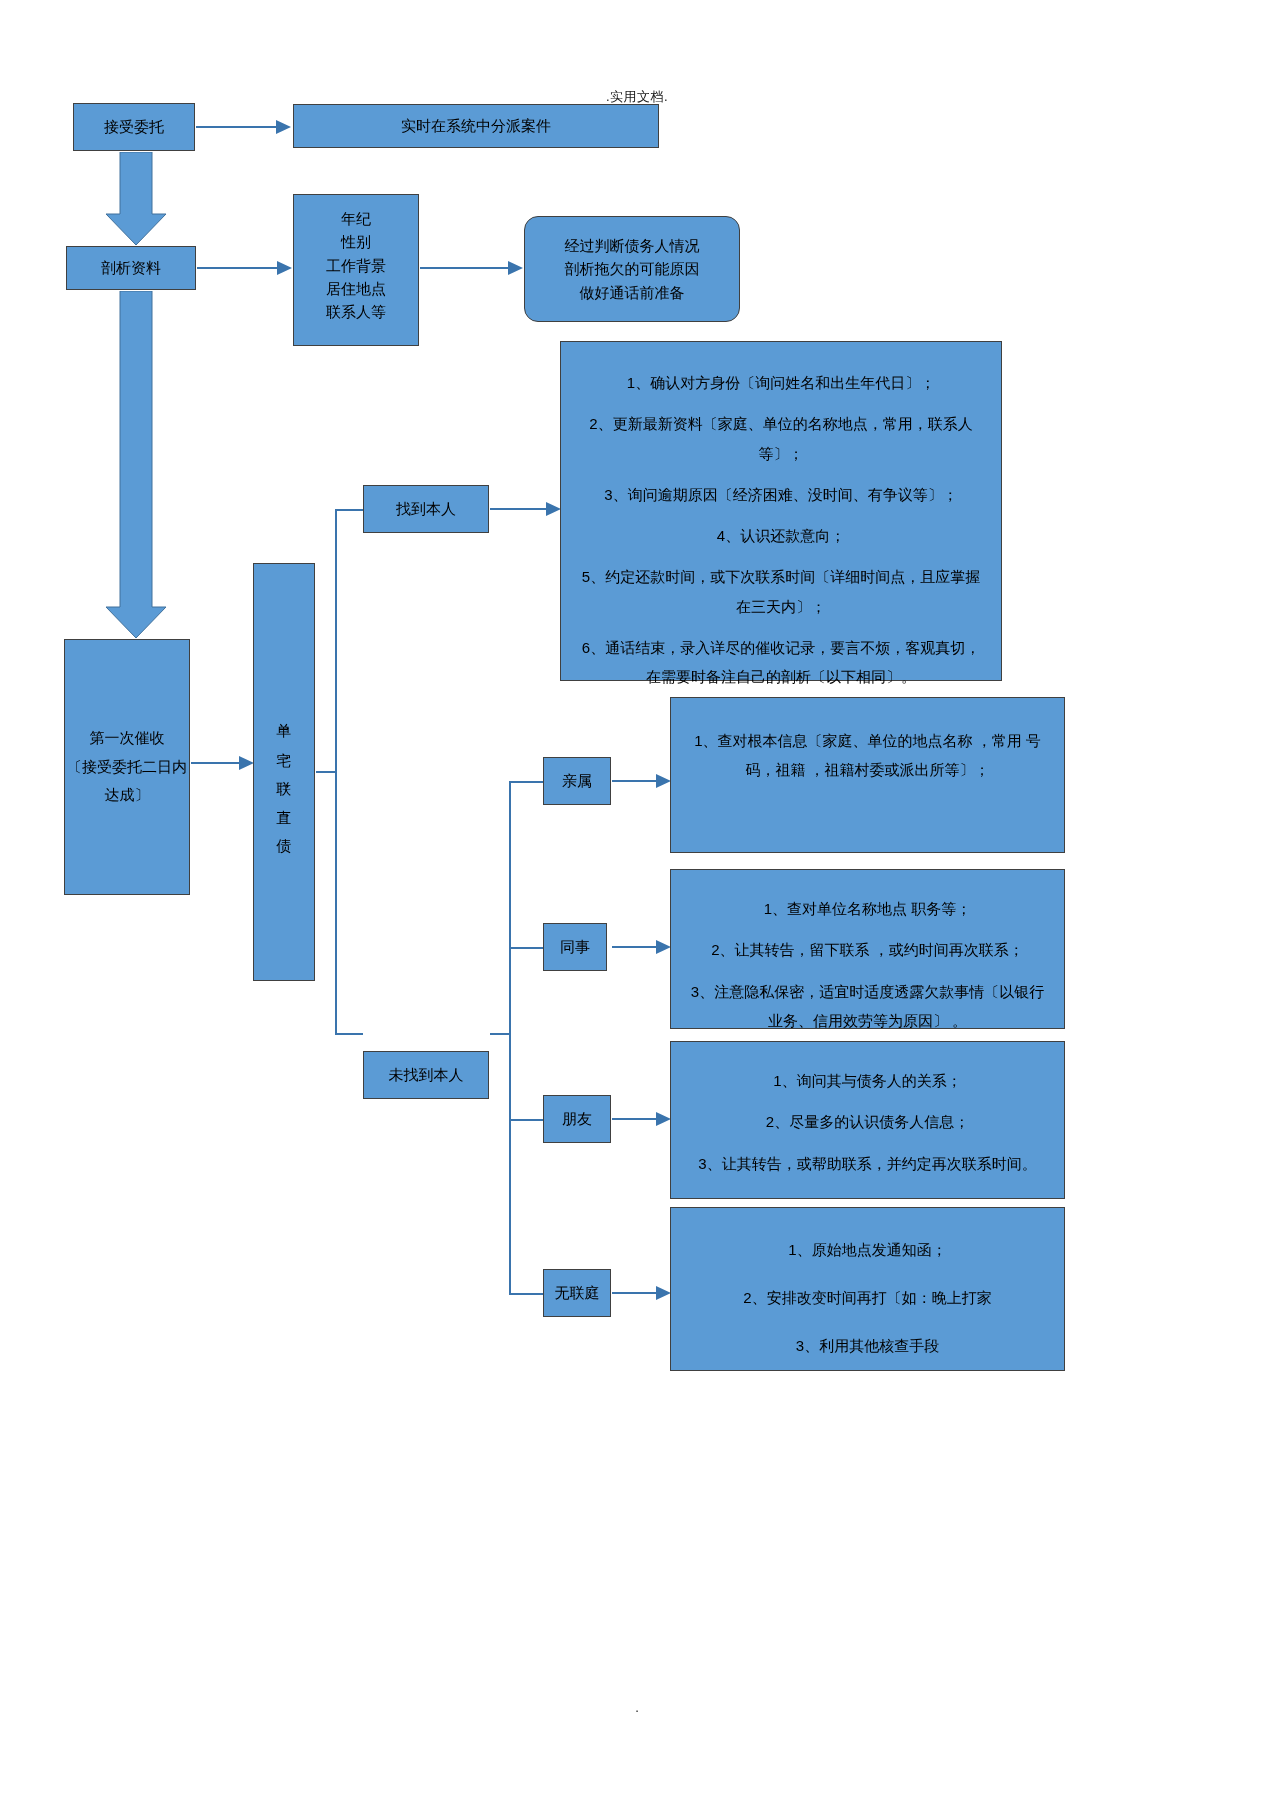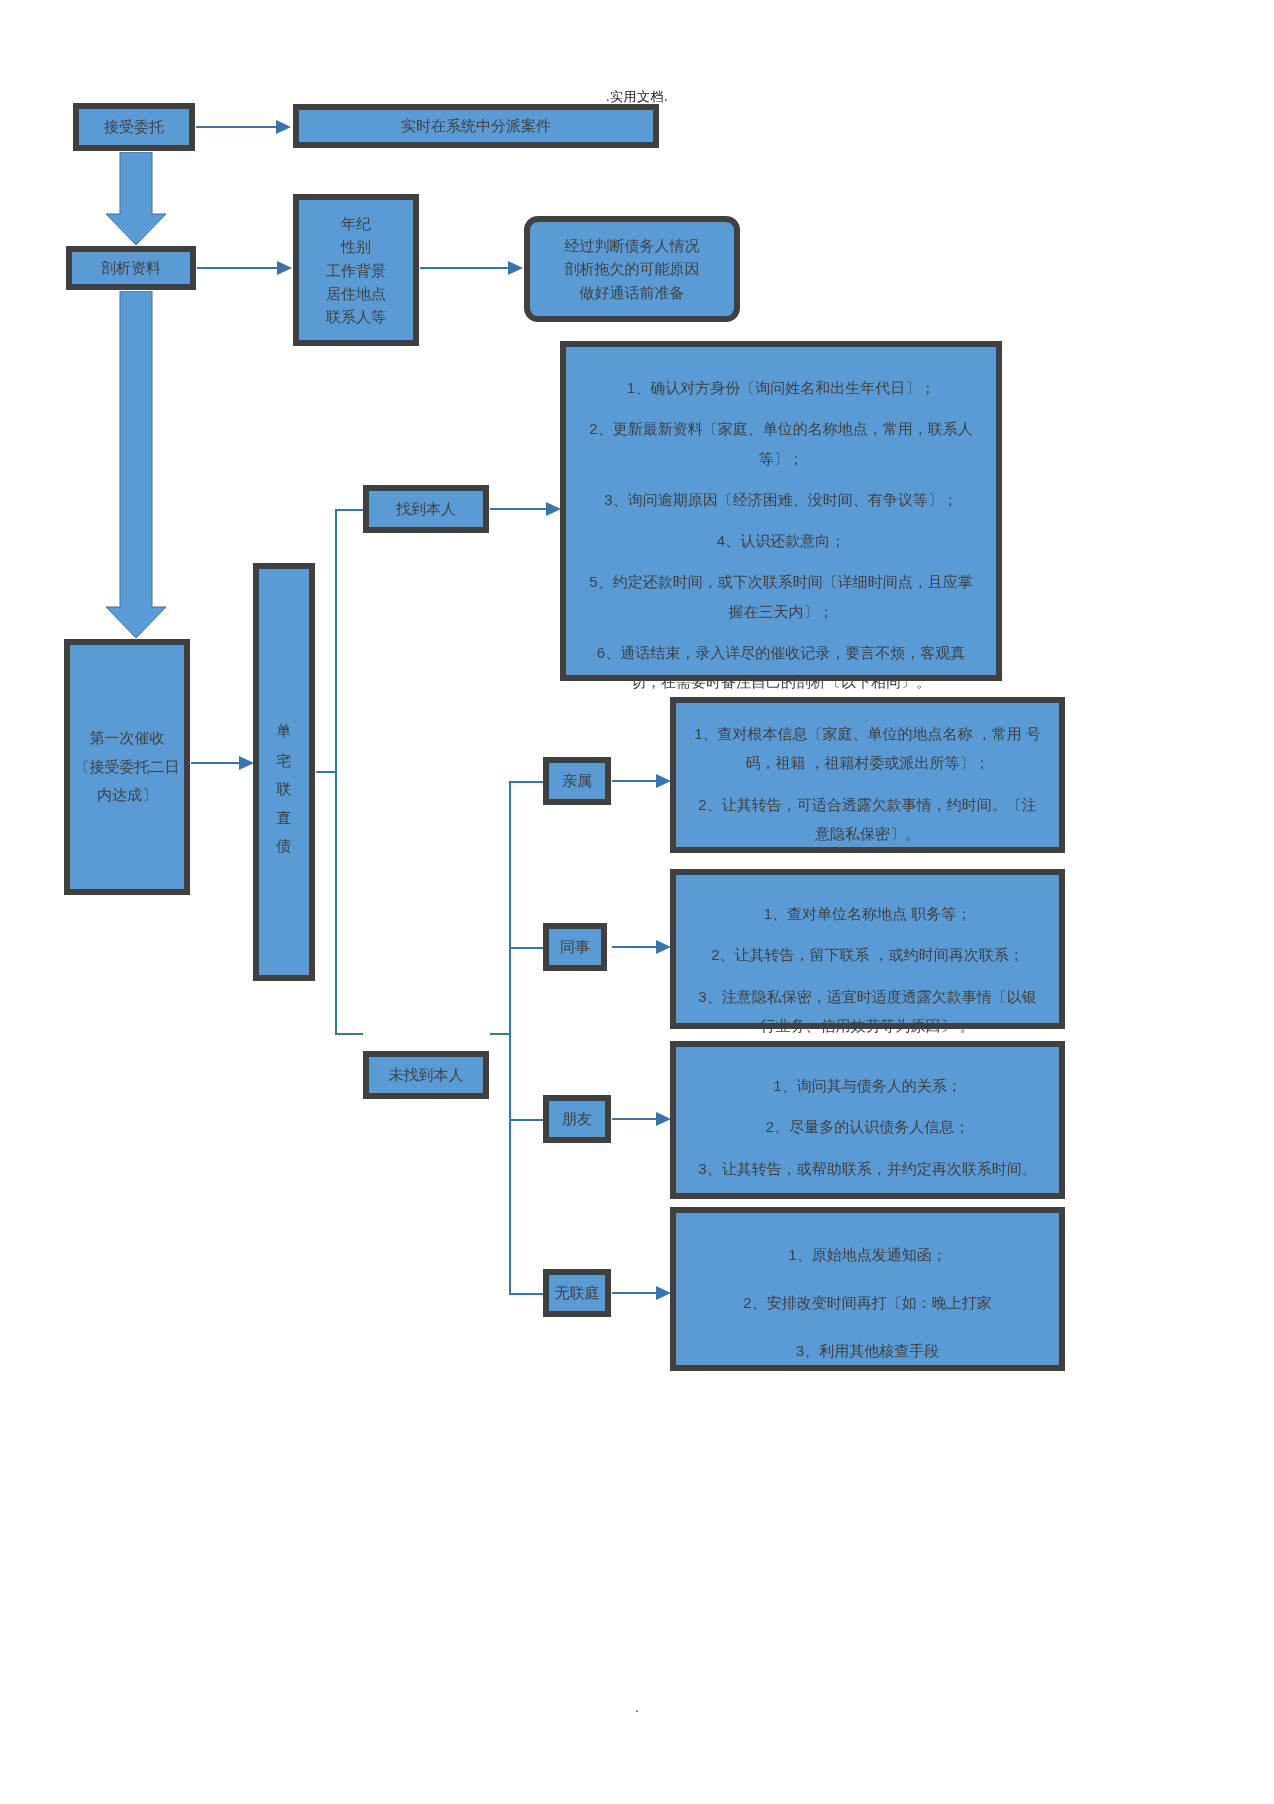--- a/index.html
+++ b/index.html
@@ -15,22 +15,22 @@
     position:absolute;top:88px;left:0;width:1274px;text-align:center;
     font-size:13px;color:#1a1a1a;letter-spacing:.5px;
   }
   .ftr{
     position:absolute;top:1700px;left:0;width:1274px;text-align:center;
     font-size:13px;color:#1a1a1a;
   }
   .box{
     position:absolute;
     background:#5b9bd5;
-    border:6px solid #404040;
-    color:#404040;
+    border:1px solid #404040;
+    color:#000000;
     font-size:15px;
     line-height:1.55;
     box-sizing:border-box;
   }
   .box.center{display:flex;align-items:center;justify-content:center;text-align:center;}
   .box.left{padding:8px 12px;text-align:center;}
   .box.rounded{border-radius:14px;}
   .vtext{
     writing-mode:vertical-rl;
     text-orientation:upright;
@@ -130,23 +130,22 @@
   <div class="lineH" style="left:509px;top:781px;width:34px;"></div>
   <div class="lineH" style="left:509px;top:947px;width:34px;"></div>
   <div class="lineH" style="left:509px;top:1119px;width:34px;"></div>
   <div class="lineH" style="left:509px;top:1293px;width:34px;"></div>
 
   <div class="box center" style="left:543px;top:757px;width:68px;height:48px;">亲属</div>
   <svg class="arrow" style="left:612px;top:771px;width:60px;height:20px;" viewBox="0 0 60 20">
     <line x1="0" y1="10" x2="44" y2="10" stroke="#3a74ad" stroke-width="2"></line>
     <polygon points="44,3 59,10 44,17" fill="#3a74ad"></polygon>
   </svg>
-  <div class="box left" style="left:670px;top:697px;width:395px;height:156px;padding:4px 16px;font-size:15px;line-height:1.95;">
+  <div class="box left" style="left:670px;top:697px;width:395px;height:156px;padding:16px 16px;font-size:15px;line-height:1.95;">
     <p class="para">1、查对根本信息〔家庭、单位的地点名称    ，常用    号码，祖籍    ，祖籍村委或派出所等〕；</p>
-    <p class="para">2、让其转告，可适合透露欠款事情，约时间。〔注意隐私保密〕。</p>
   </div>
 
   <div class="box center" style="left:543px;top:923px;width:64px;height:48px;">同事</div>
   <svg class="arrow" style="left:612px;top:937px;width:60px;height:20px;" viewBox="0 0 60 20">
     <line x1="0" y1="10" x2="44" y2="10" stroke="#3a74ad" stroke-width="2"></line>
     <polygon points="44,3 59,10 44,17" fill="#3a74ad"></polygon>
   </svg>
   <div class="box left" style="left:670px;top:869px;width:395px;height:160px;padding:12px 16px;font-size:15px;line-height:1.95;">
     <p class="para">1、查对单位名称地点            职务等；</p>
     <p class="para">2、让其转告，留下联系        ，或约时间再次联系；</p>

